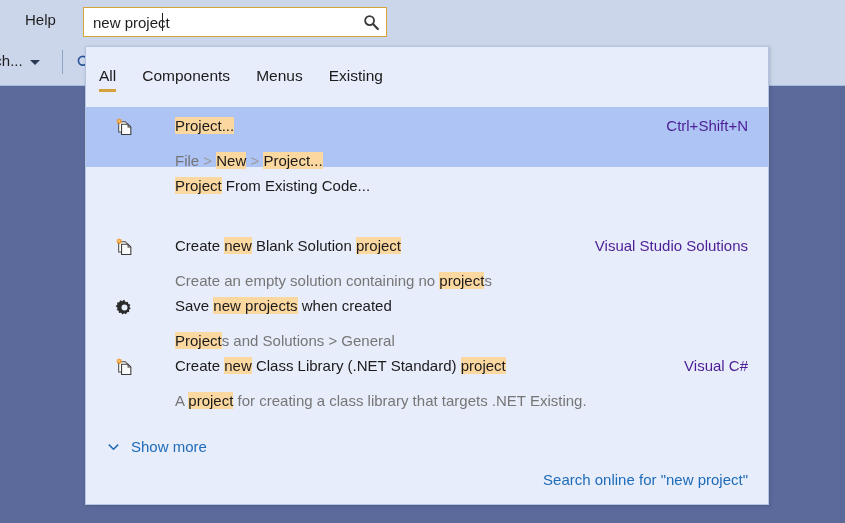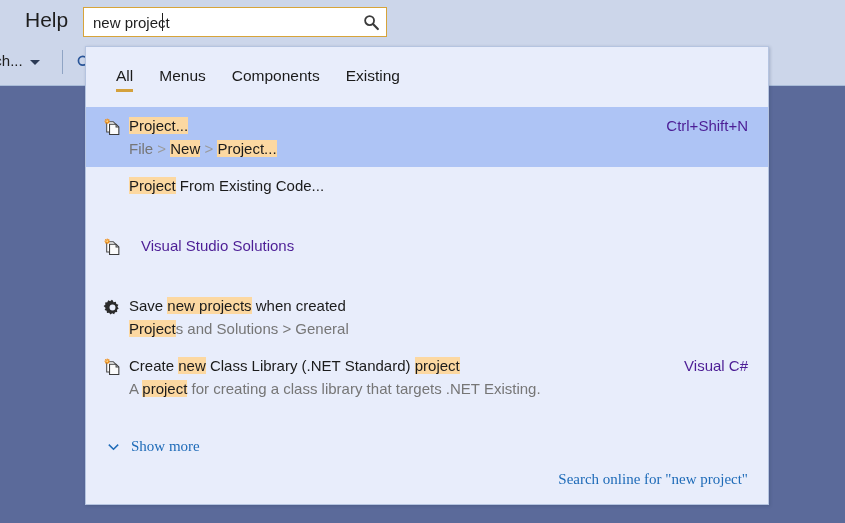--- a/index.html
+++ b/index.html
@@ -33,21 +33,21 @@
     left: 0; top: 42px;
     width: 845px; height: 43px;
     background: #ccd6ea;
     border-bottom: 1px solid #a9bcd8;
   }
 
   
   #help-menu {
     position: absolute;
     left: 16px; top: 8px;
-    font-size: 21px;
+    font-size: 15px;
     color: #1e1e1e;
     padding: 3px 9px;
     line-height: 18px;
   }
 
   
   #attach-control {
     position: absolute;
     left: -14px; top: 52px;
     display: flex;
@@ -127,21 +127,20 @@
     display: flex;
     flex-direction: column;
   }
 
   
   #results-tabs {
     height: 60px;
     flex: 0 0 auto;
     display: flex;
     align-items: center;
-    padding-left: 17px;
     gap: 0;
   }
   .tab-item {
     font-size: 15.5px;
     color: #1b1b1b;
     padding: 4px 13px 7px 13px;
     position: relative;
     line-height: 19px;
   }
   .tab-item.active::after {
@@ -156,23 +155,24 @@
   
   #results-list {
     flex: 1 1 auto;
     display: flex;
     flex-direction: column;
   }
   .result-row {
     height: 60px;
     display: flex;
     align-items: flex-start;
-    padding: 9px 20px 0 11px;
+    padding: 9px 20px 0 23px;
     box-sizing: border-box;
     position: relative;
+    gap: 34px;
   }
   .result-row.selected {
     background: #aec4f5;
   }
   .row-icon {
     width: 30px;
     flex: 0 0 30px;
     display: flex;
     justify-content: center;
     padding-top: 2px;
@@ -185,21 +185,21 @@
   .row-title {
     font-size: 15px;
     color: #1b1b1b;
     line-height: 20px;
     white-space: nowrap;
   }
   .row-sub {
     font-size: 15px;
     color: #767676;
     line-height: 21px;
-    margin-top: 2px;
+    margin-top: 14px;
     white-space: nowrap;
   }
   .row-meta {
     flex: 0 0 auto;
     font-size: 15px;
     color: #4c1d95;
     line-height: 20px;
     padding-left: 14px;
     white-space: nowrap;
   }
@@ -212,21 +212,20 @@
   }
   .sep {
     color: #9a9a9a;
   }
 
   
   #results-footer {
     flex: 0 0 auto;
     height: 78px;
     position: relative;
-    font-family: Liberation Serif, serif;
   }
   #show-more {
     position: absolute;
     left: 20px; top: 11px;
     display: flex;
     align-items: center;
     gap: 10px;
     color: #1e6bb8;
     font-size: 15px;
     line-height: 19px;
@@ -270,22 +269,22 @@
       <line x1="9.4" y1="9.4" x2="14" y2="14.2" stroke="#3b3b3b" stroke-width="2" stroke-linecap="round"></line>
     </svg>
   </div>
 </div>
 <div id="text-caret"></div>
 
 <div id="results-popup">
 
   <div id="results-tabs">
     <div class="tab-item active">All</div>
+    <div class="tab-item">Components</div>
     <div class="tab-item">Menus</div>
-    <div class="tab-item">Components</div>
     <div class="tab-item">Existing</div>
   </div>
 
   <div id="results-list">
       <div class="result-row selected">
         <div class="row-icon">
           <span>
             <svg viewBox="0 0 18 18" width="19" height="19">
               <path d="M3.5 3.5h6.2l2.6 2.6v7.2H3.5z" fill="#ffffff" stroke="#4a4a4a" stroke-width="1"></path>
               <path d="M6.2 5.9h6.2l2.6 2.6v7.2H6.2z" fill="#fbfbfb" stroke="#3c3c3c" stroke-width="1"></path>
@@ -323,20 +322,24 @@
               <g stroke="#f0921e" stroke-width="1.15" stroke-linecap="round">
                 <line x1="4.0" y1="1.0" x2="4.0" y2="5.1"></line>
                 <line x1="1.95" y1="3.05" x2="6.05" y2="3.05"></line>
                 <line x1="2.5" y1="1.55" x2="5.5" y2="4.55"></line>
                 <line x1="5.5" y1="1.55" x2="2.5" y2="4.55"></line>
               </g>
               <circle cx="4.0" cy="3.05" r="0.95" fill="#ffd27f"></circle>
             </svg>
           </span>
         </div>
+        <div class="row-body">
+          <div class="row-title"><span>Create </span><span class="hl">new</span><span> Blank Solution </span><span class="hl">project</span></div>
+          <div class="row-sub"><span>Create an empty solution containing no </span><span class="hl">project</span><span>s</span></div>
+        </div>
         <div class="row-meta">Visual Studio Solutions</div>
       </div>
       <div class="result-row">
         <div class="row-icon">
           <span>
             <svg viewBox="0 0 16 16" width="19" height="19">
               <path fill="#2b2b2b" d="M8 0.9l1 1.9 2.1-.5.6 2.1 2 .8-1 1.9 1.3 1.7-1.7 1.3.2 2.1-2.1.3-.9 2-1.9-1-1.7 1.3-1.3-1.7-2.1.2-.3-2.1-2-.9 1-1.9L-.8 6.4 0.9 5.1 0.7 3l2.1-.3.9-2 1.9 1L7.3.4z" transform="translate(1.2,1.2) scale(0.86)"></path>
               <circle cx="8" cy="8" r="2.5" fill="#e8edfb"></circle>
             </svg>
           </span>

